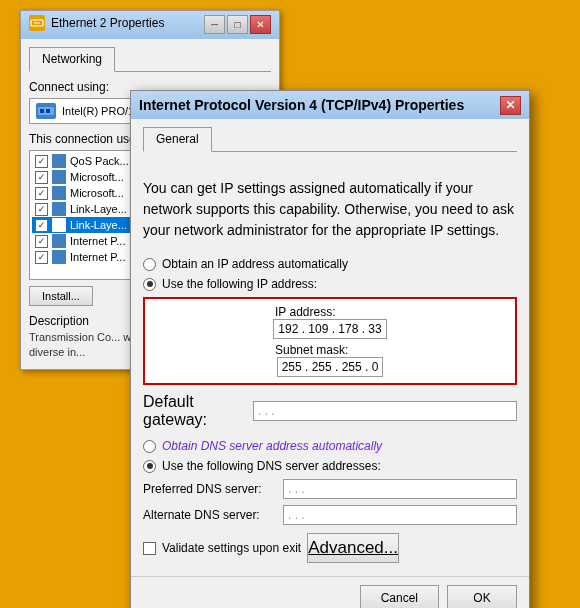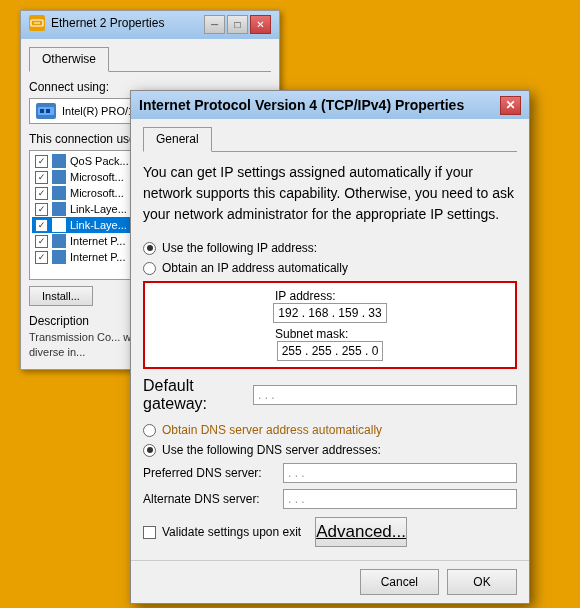--- a/index.html
+++ b/index.html
@@ -227,21 +227,21 @@
       font-size: 12px;
       font-weight: bold;
     }
 
     .tcp-content {
       padding: 8px 12px 8px 12px;
     }
 
     .tcp-tab-bar {
       display: flex;
-      margin-bottom: 10px;
+      margin-bottom: 26px;
       border-bottom: 1px solid #999;
     }
     .tcp-tab {
       padding: 4px 12px;
       background: #F0F0F0;
       border: 1px solid #999;
       border-bottom: none;
       font-size: 12px;
       cursor: pointer;
       margin-bottom: -1px;
@@ -278,21 +278,22 @@
       width: 6px;
       height: 6px;
       border-radius: 50%;
       background: #333;
       display: block;
     }
     .radio-label {
       font-size: 12px;
     }
     .radio-label.disabled {
-      color: #a16207;
+      color: #6d28d9;
+      font-style: italic;
     }
 
     
     .ip-section {
       border: 2px solid #CC0000;
       padding: 6px 8px;
       margin-bottom: 8px;
       background: white;
     }
 
@@ -364,21 +365,21 @@
       padding: 2px 4px;
       font-size: 12px;
       flex: 1;
       gap: 6px;
       color: #999;
     }
 
     .validate-row {
       display: flex;
       align-items: center;
-      gap: 14px;
+      gap: 6px;
       margin-top: 8px;
       margin-bottom: 5px;
     }
     .check-box-small {
       width: 13px;
       height: 13px;
       border: 1px solid #666;
       background: white;
       flex-shrink: 0;
     }
@@ -437,21 +438,21 @@
       <span class="eth-title-text">Ethernet 2 Properties</span>
     </div>
     <div class="eth-titlebar-buttons">
       <div class="win-btn">─</div>
       <div class="win-btn">□</div>
       <div class="win-btn win-btn-close">✕</div>
     </div>
   </div>
   <div class="eth-content">
     <div class="tab-bar">
-      <div class="tab active">Otherwise</div>
+      <div class="tab active">Networking</div>
     </div>
     <div class="connect-using-label">Connect using:</div>
     <div class="adapter-box">
       <div class="adapter-icon">
         <svg width="16" height="12" viewBox="0 0 16 12">
           <rect x="0" y="2" width="16" height="8" rx="1" fill="#6AF"></rect>
           <rect x="2" y="4" width="4" height="4" fill="#048"></rect>
           <rect x="8" y="4" width="4" height="4" fill="#048"></rect>
         </svg>
       </div>
@@ -508,34 +509,34 @@
     <span class="tcp-title-text">Internet Protocol Version 4 (TCP/IPv4) Properties</span>
     <div class="tcp-close-btn">✕</div>
   </div>
   <div class="tcp-content">
     <div class="tcp-tab-bar">
       <div class="tcp-tab">General</div>
     </div>
     <div class="info-text">You can get IP settings assigned automatically if your network supports this capability. Otherwise, you need to ask your network administrator for the appropriate IP settings.</div>
 
     <div class="radio-row">
+      <div class="radio-circle"></div>
+      <span class="radio-label">Obtain an IP address automatically</span>
+    </div>
+
+    <div class="radio-row">
       <div class="radio-circle selected"></div>
       <span class="radio-label">Use the following IP address:</span>
-    </div>
-
-    <div class="radio-row">
-      <div class="radio-circle"></div>
-      <span class="radio-label">Obtain an IP address automatically</span>
     </div>
 
     <div class="ip-section">
       <div class="ip-field-row">
         <span class="ip-label">IP address:</span>
         <div class="ip-input">
-          <span class="ip-val">192 . 168 . 159 . 33</span>
+          <span class="ip-val">192 . 109 . 178 . 33</span>
         </div>
       </div>
       <div class="ip-field-row">
         <span class="ip-label">Subnet mask:</span>
         <div class="ip-input">
           <span class="ip-val">255 . 255 . 255 . 0</span>
         </div>
       </div>
     </div>
 

